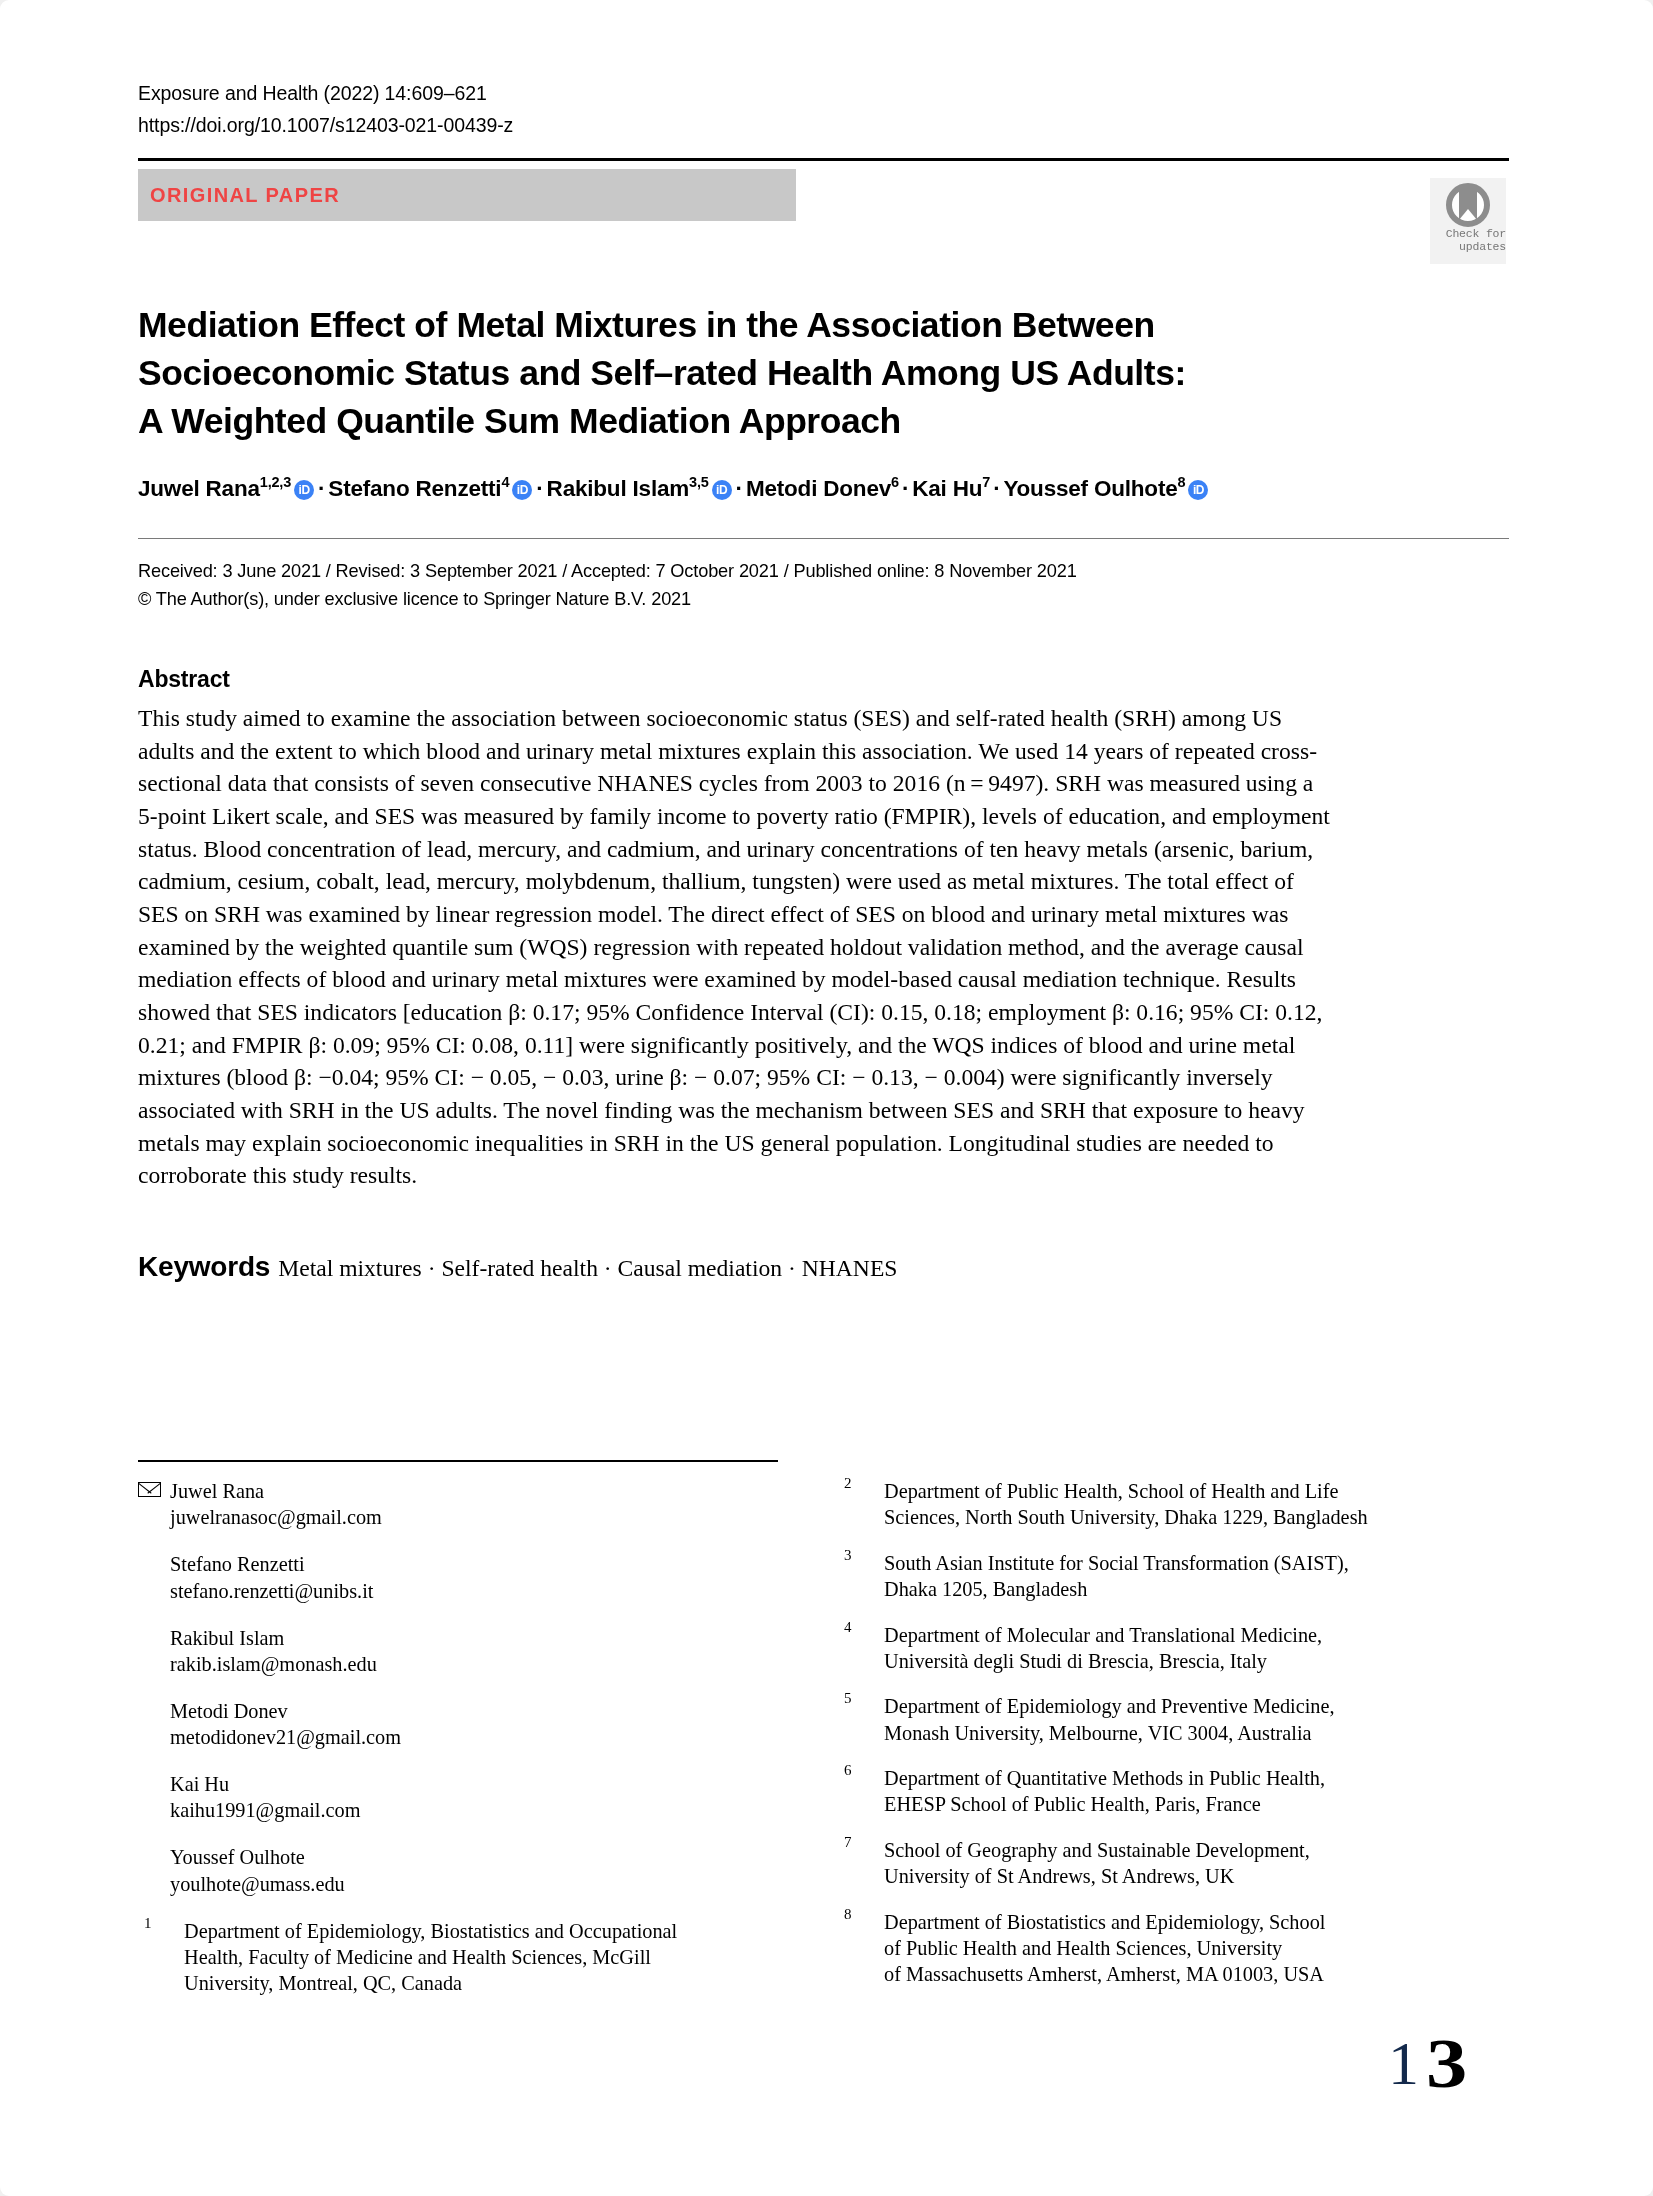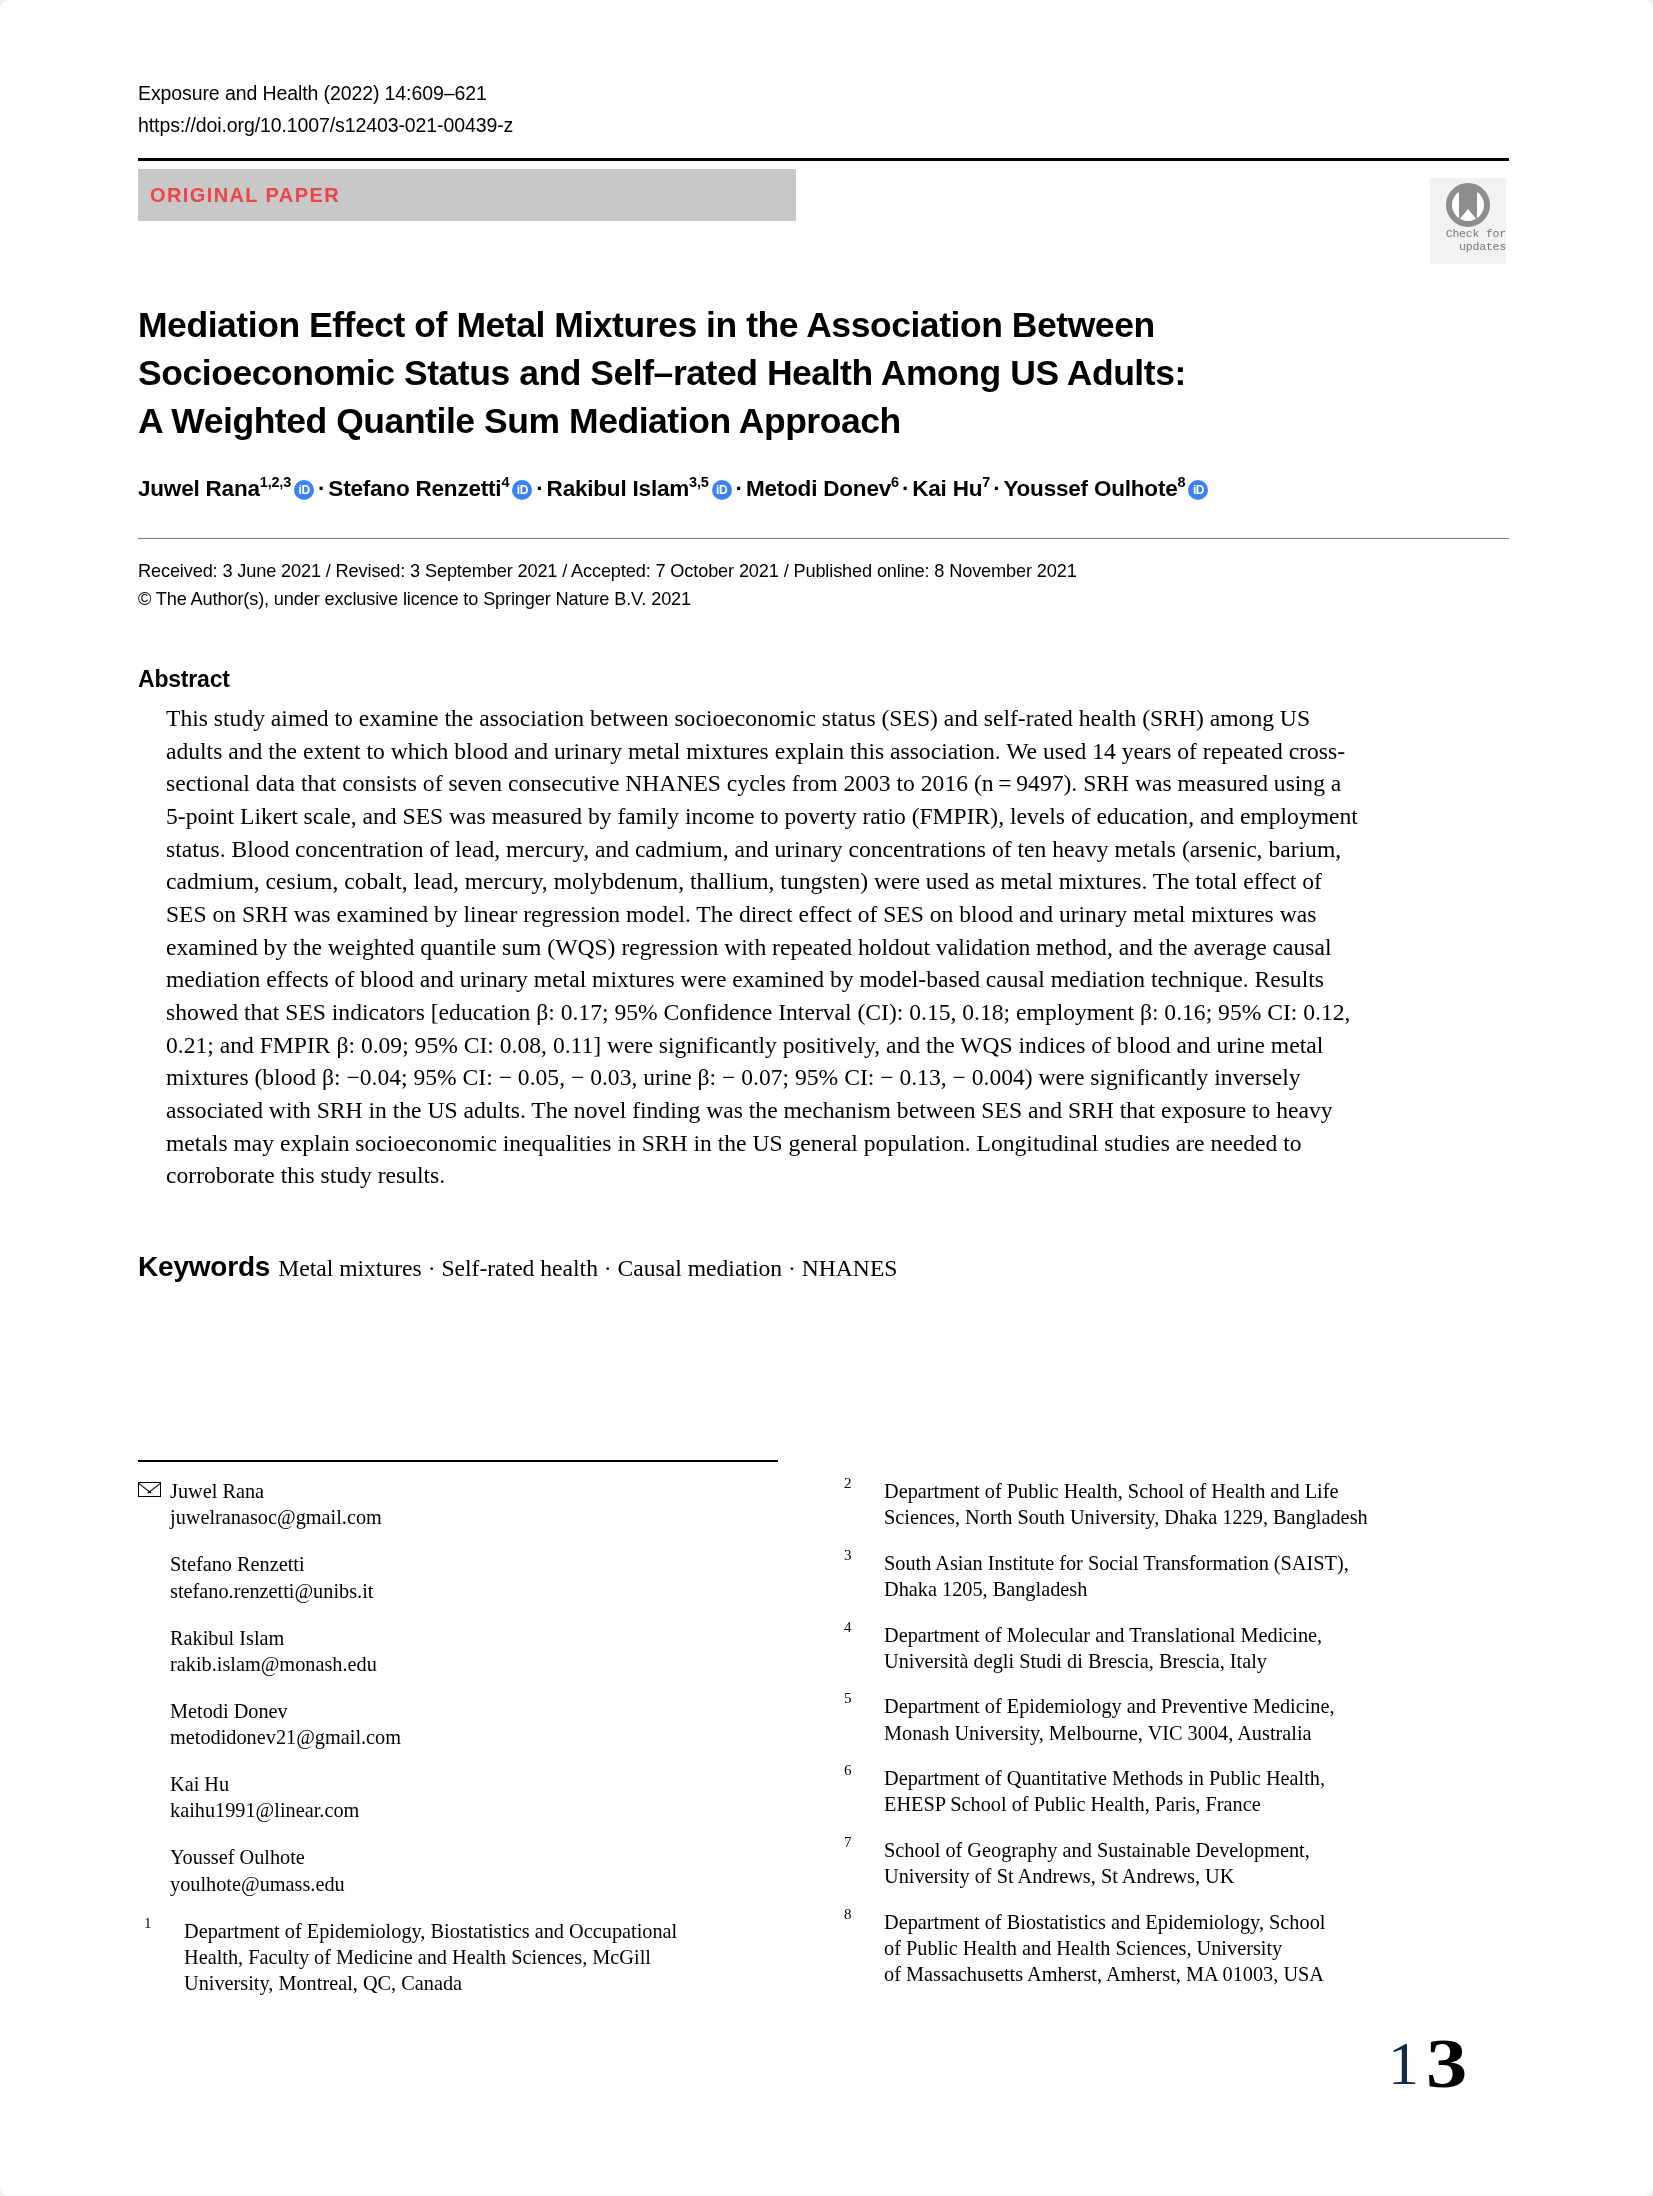--- a/index.html
+++ b/index.html
@@ -190,21 +190,21 @@
     position: absolute;
     left: 138px;
     top: 702px;
     width: 1374px;
     font-family: "Liberation Serif", serif;
     font-size: 23.6px;
     line-height: 1.385;
     text-align: justify;
     color: #000;
   }
-  .abstract-body .ln { display: block; white-space: nowrap; margin-left: 28px; }
+  .abstract-body .ln { display: block; white-space: nowrap; }
 
   .keywords {
     position: absolute;
     left: 138px;
     top: 1248px;
     width: 1374px;
     font-family: "Liberation Serif", serif;
     font-size: 23.6px;
     line-height: 1.385;
   }
@@ -389,21 +389,21 @@
         <div class="contact-block">
           <span class="cname">Rakibul Islam</span>
           <span class="cmail">rakib.islam@monash.edu</span>
         </div>
         <div class="contact-block">
           <span class="cname">Metodi Donev</span>
           <span class="cmail">metodidonev21@gmail.com</span>
         </div>
         <div class="contact-block">
           <span class="cname">Kai Hu</span>
-          <span class="cmail">kaihu1991@linear.com</span>
+          <span class="cmail">kaihu1991@gmail.com</span>
         </div>
         <div class="contact-block">
           <span class="cname">Youssef Oulhote</span>
           <span class="cmail">youlhote@umass.edu</span>
         </div>
       </div>
     <div id="aff-left-container">
         <div class="aff-item">
           <sup class="affnum">1</sup>
           <span class="afftext">

